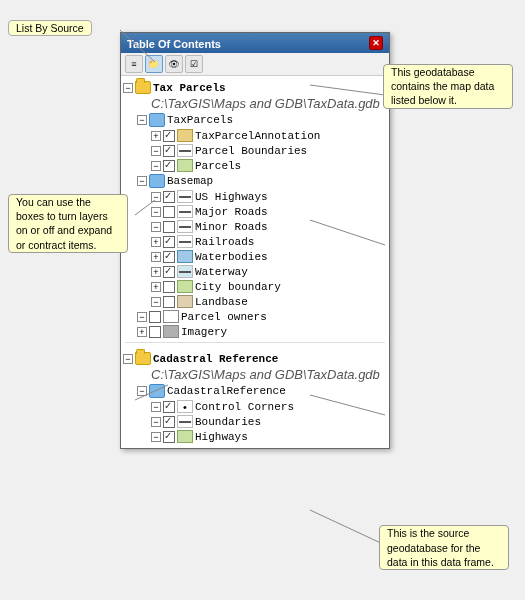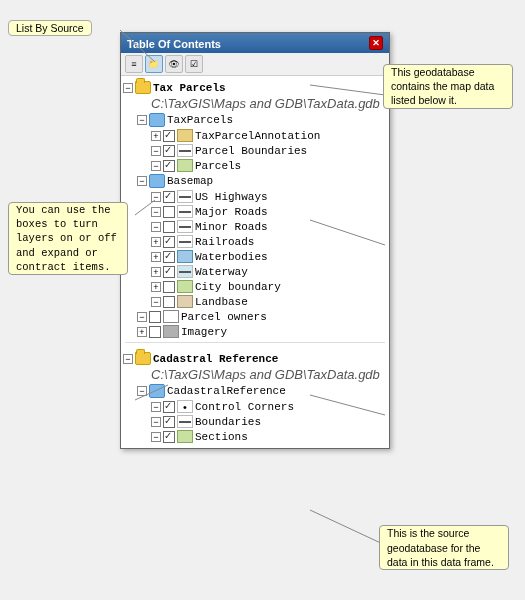--- a/index.html
+++ b/index.html
@@ -47,24 +47,23 @@
       border: 1px solid #aaa;
     }
 
     .callout-geodatabase {
       top: 50px;
       right: 12px;
       max-width: 130px;
     }
 
     .callout-checkboxes {
-      top: 188px;
+      top: 180px;
       left: 8px;
       max-width: 120px;
-      font-family: Liberation Mono, monospace;
     }
 
     .callout-feature-classes {
       top: 210px;
       right: 8px;
       max-width: 130px;
     }
 
     .callout-standalone {
       top: 370px;
@@ -555,21 +554,21 @@
         <span class="icon-line"></span>
         <span class="item-label">Boundaries</span>
       </div>
 
       <div class="tree-item">
         <span class="indent"></span>
         <span class="indent"></span>
         <span class="expand-box">−</span>
         <span class="checkbox checked"></span>
         <span class="icon-poly"></span>
-        <span class="item-label">Sections</span>
+        <span class="item-label">Highways</span>
       </div>
 
     </div>
   </div>
 
   <svg class="connector-svg">
 
     <line class="connector-line" x1="120" y1="30" x2="155" y2="62"></line>
 
     <line class="connector-line" x1="385" y1="95" x2="310" y2="85"></line>

